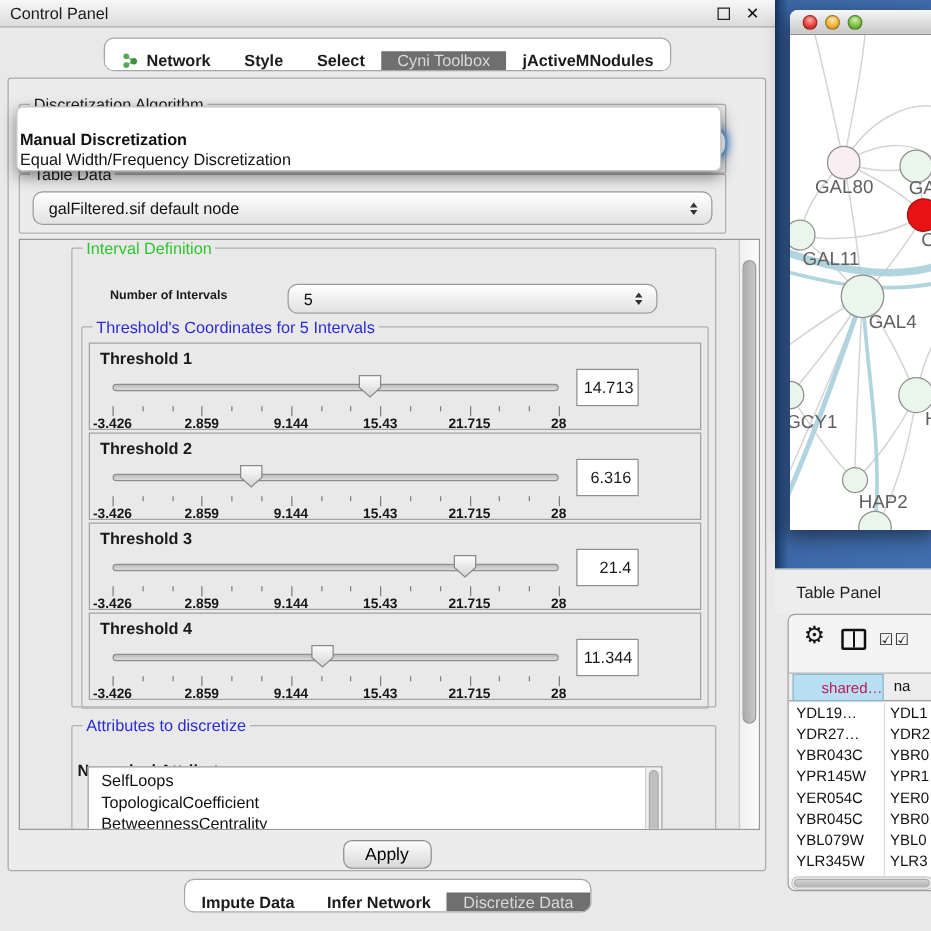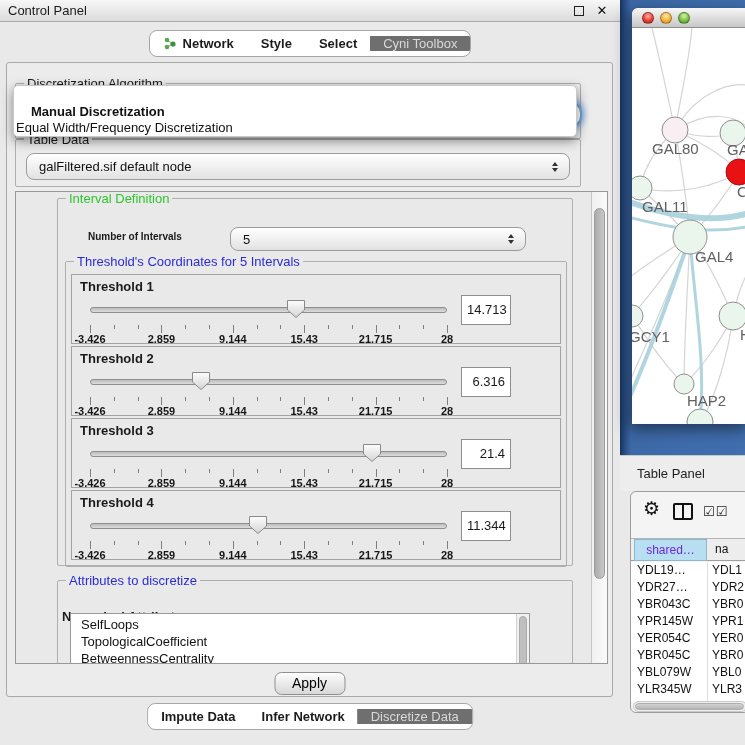--- a/index.html
+++ b/index.html
@@ -9,21 +9,21 @@
 
   
   .left-panel{position:absolute;left:0;top:0;width:620px;height:745px;background:#E9E9E9;}
   .titlebar{position:absolute;left:0;top:0;width:100%;height:22px;
             background:linear-gradient(#F7F7F7,#DCDCDC);border-bottom:1px solid #ABABAB;
             font-size:13px;line-height:22px;padding-left:8px;}
   .float-btn{position:absolute;left:574px;top:6px;width:10px;height:10px;border:1.5px solid #222;background:transparent;}
   .close-btn{position:absolute;left:594px;top:0;width:16px;height:22px;font-weight:bold;font-size:13px;line-height:22px;text-align:center;color:#111;}
 
   .tabbar{position:absolute;left:0;top:30px;width:100%;display:flex;justify-content:center;}
-  .tabs-box{display:inline-flex;border:1px solid #A6A6A6;border-radius:8px;background:#fff;overflow:hidden;height:27px;align-items:center;}
+  .tabs-box{display:inline-flex;border:1px solid #A6A6A6;border-radius:8px;background:#fff;overflow:hidden;height:27px;align-items:flex-end;}
   .tab{padding:0 13px;display:flex;align-items:center;gap:6px;font-weight:bold;font-size:13px;color:#1b1b1b;background:#fff;white-space:nowrap;}
   .tab.dark{background:#6F6F6F;color:#D9D9D9;font-weight:normal;}
   .tab-sep{width:1px;background:#C9C9C9;margin:5px 0;}
 
   .outer-panel{position:absolute;left:6px;top:62px;width:607px;height:635px;border:1px solid #A9A9A9;border-radius:3px;background:#ECECEC;}
   .groupbox{position:absolute;border:1px solid #AFAFAF;border-radius:2px;}
   .gtitle{position:absolute;top:-8px;left:8px;background:#ECECEC;padding:0 3px;font-size:13px;white-space:nowrap;}
   .gtitle.green{color:#2EC62E;background:#E9E9E9;}
   .gtitle.blue{color:#2B2BD6;background:#E9E9E9;}
 
@@ -73,21 +73,21 @@
 
   .apply-btn{position:absolute;left:50%;top:609px;transform:translateX(-50%);height:23px;padding:0 17px;
              border:1px solid #8F8F8F;border-radius:7px;background:linear-gradient(#FDFDFD,#D8D8D8);
              font-size:14px;line-height:21px;}
 
   .bottom-tabbar{position:absolute;left:50%;top:703px;transform:translateX(-50%);}
 
   .popup{position:absolute;left:13px;top:85px;width:564px;height:52px;background:#fff;border:1px solid #C8C8C8;border-radius:5px;
          box-shadow:0 4px 12px rgba(0,0,0,.45);z-index:40;font-size:13px;}
   .popup .hint{position:absolute;top:2px;width:100%;text-align:center;color:#B9B9B9;}
-  .popup .opt1{position:absolute;top:18px;left:2px;font-weight:bold;color:#111;white-space:nowrap;margin-left:15px;}
+  .popup .opt1{position:absolute;top:18px;left:2px;font-weight:bold;color:#111;white-space:nowrap;}
   .popup .opt2{position:absolute;top:34px;left:2px;color:#111;white-space:nowrap;}
 
   
   .rightside{position:absolute;left:620px;top:0;width:125px;height:745px;background:#E9E9E9;}
   .desktop{position:absolute;left:0;top:0;width:125px;height:455px;
            background:linear-gradient(90deg,#15335C 0px,#2A4F86 5px,#3D69A7 11px,#416EAE 100%);}
   .netwin{position:absolute;left:12px;top:8px;width:118px;height:416px;background:#fff;border-radius:6px 0 0 0;
           box-shadow:-3px 5px 16px rgba(0,0,0,.5);overflow:hidden;}
   .nettitle{height:20px;background:linear-gradient(#F7F7F7,#C7C7C7);border-bottom:1px solid #8E8E8E;border-radius:6px 0 0 0;position:relative;}
   .light{position:absolute;top:4px;width:12px;height:12px;border-radius:50%;border:1px solid rgba(0,0,0,.3);}
@@ -99,21 +99,21 @@
   .tp-title{position:absolute;left:0;top:455px;width:125px;height:36px;background:#EDEDED;border-top:1px solid #C9C9C9;
             font-size:13px;line-height:36px;padding-left:17px;color:#222;}
   .tp-container{position:absolute;left:10px;top:491px;width:120px;height:222px;background:#F4F4F4;
                 border:1px solid #9E9E9E;border-radius:6px;overflow:hidden;}
   .gear{position:absolute;left:12px;top:6px;font-size:19px;color:#111;line-height:22px;}
   .split-icon{position:absolute;left:42px;top:11px;width:20px;height:17px;border:2px solid #111;border-radius:2px;
               background:linear-gradient(90deg,transparent 7px,#111 7px,#111 9px,transparent 9px);}
   .checks{position:absolute;left:72px;top:12px;font-size:13px;letter-spacing:1px;color:#222;}
   .tp-header{position:absolute;top:46px;left:0;right:0;height:23px;background:#EDEDED;border-top:1px solid #B5B5B5;border-bottom:1px solid #9E9E9E;}
   .hcell1{position:absolute;left:3px;top:0;width:73px;height:22px;background:#B7DFF1;border:1px solid #8FB7CB;
-          text-align:center;font-size:12px;line-height:20px;color:#6d28d9;}
+          text-align:right;font-size:12px;line-height:20px;color:#be185d;}
   .hcell2{position:absolute;left:77px;top:0;right:0;height:22px;font-size:12px;line-height:20px;padding-left:7px;color:#111;}
   .tp-rows{position:absolute;top:70px;left:0;right:0;height:140px;overflow:hidden;background:#fff;}
   .tp-rows::before{content:"";position:absolute;left:76px;top:0;bottom:0;width:1px;background:#DDDDDD;}
   .trow{height:17px;line-height:17px;font-size:12px;position:relative;color:#111;}
   .trow .c1{position:absolute;left:6px;width:68px;white-space:nowrap;overflow:hidden;}
   .trow .c2{position:absolute;left:81px;white-space:nowrap;}
   .hscroll{position:absolute;left:2px;right:2px;top:209px;height:11px;background:#EFEFEF;border:1px solid #C8C8C8;border-radius:6px;}
   .hscroll .thumb{position:absolute;left:1px;top:1px;bottom:1px;width:97%;background:linear-gradient(#D2D2D2,#B4B4B4);
                   border:1px solid #ADADAD;border-radius:5px;}
 </style>
@@ -145,20 +145,23 @@
         <div class="tab-sep"></div>
         <div class="tab">
             <span>Style</span>
           </div>
         <div class="tab-sep"></div>
         <div class="tab">
             <span>Select</span>
           </div>
         <div class="tab dark">
             <span>Cyni Toolbox</span>
+          </div>
+        <div class="tab">
+            <span>jActiveMNodules</span>
           </div>
       </div>
     </div>
 
     <div class="outer-panel">
 
       <div class="groupbox disc-group">
         <span class="gtitle">Discretization Algorithm</span>
       </div>
       <div class="focus-combo"></div>

